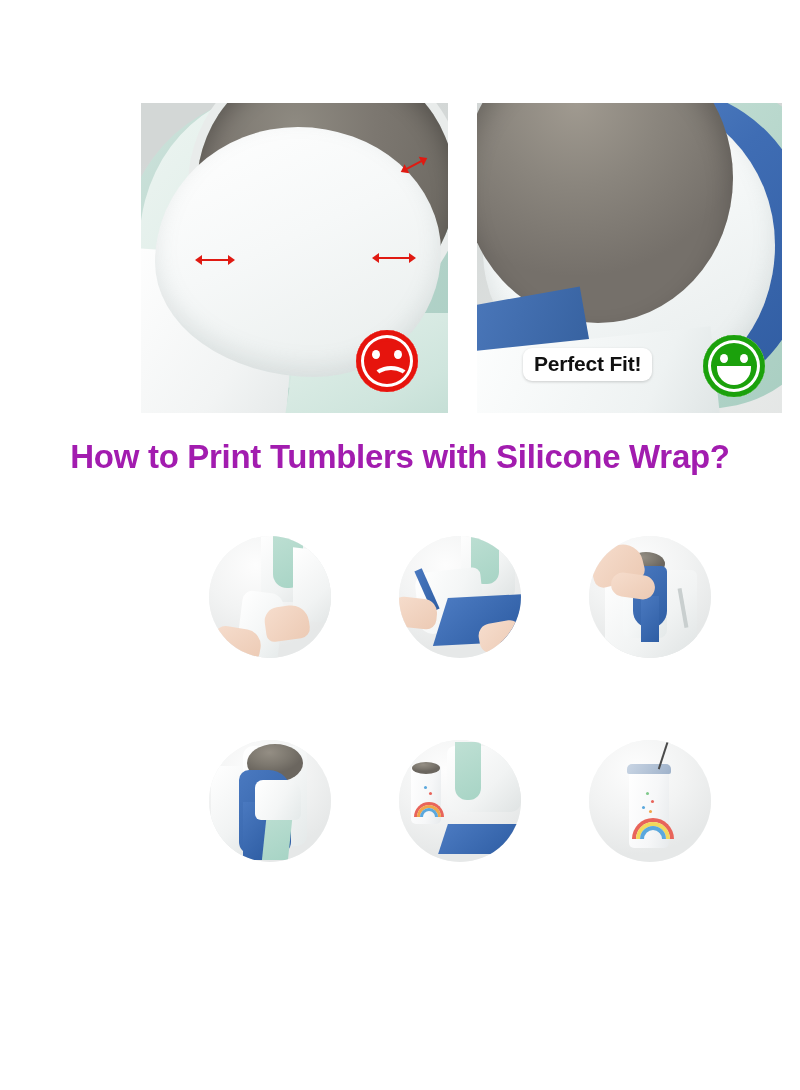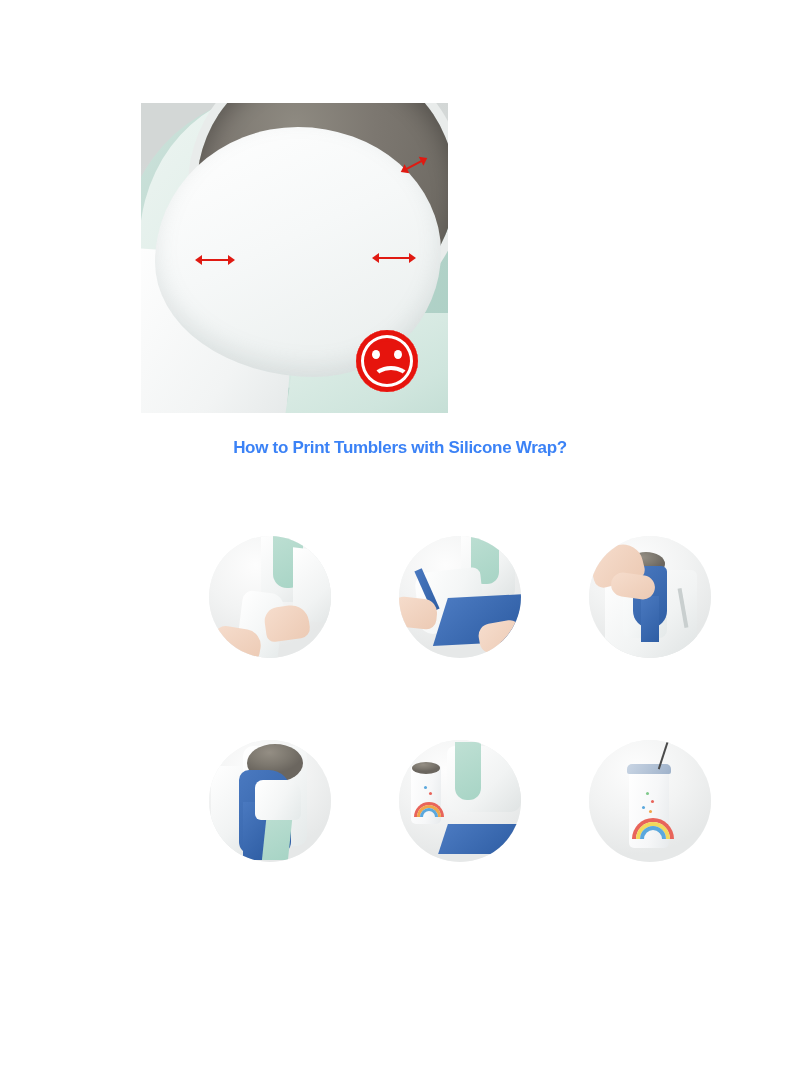--- a/index.html
+++ b/index.html
@@ -136,21 +136,21 @@
     background:#ffffff;border-radius:9px;
     padding:4px 11px 5px 11px;
     font-size:21px;font-weight:bold;color:#111;letter-spacing:-.2px;
     box-shadow:0 1px 3px rgba(0,0,0,.18);
     white-space:nowrap;
   }
 
   
   .heading{
     position:absolute;left:0;top:438px;width:800px;
-    text-align:center;font-size:17px;font-weight:bold;color:#3b82f6;
+    text-align:center;font-size:33px;font-weight:bold;color:#a21caf;
     letter-spacing:-.3px;
   }
 
   
   .steps{position:absolute;left:0;top:512px;width:800px;height:400px;}
   .step{
     position:absolute;width:122px;height:122px;border-radius:50%;
     overflow:hidden;background:#f4f5f5;
   }
   .step .sbg{position:absolute;inset:0;background:radial-gradient(75% 70% at 38% 24%,#fdfdfd 0%,#f2f3f3 55%,#e6e8e8 100%);}
@@ -211,20 +211,40 @@
       </div>
 
       <div class="face sad">
         <span class="ring"></span>
         <span class="eye a"></span>
           <span class="eye b"></span>
         <span class="mouth-frown"></span>
       </div>
     </div>
 
+    <div class="panel good">
+      <div class="photo">
+        <div class="bg-soft"></div>
+        <div class="mint-outer g"></div>
+        <div class="blue-band"></div>
+        <div class="white-band g"></div>
+        <div class="cup-bore g"></div>
+        <div class="blue-tab"></div>
+        <div class="bottom-white"></div>
+      </div>
+
+      <div class="fit-badge">Perfect Fit!</div>
+
+      <div class="face happy">
+        <span class="ring"></span>
+        <span class="eye a"></span>
+          <span class="eye b"></span>
+        <span class="mouth-smile"></span>
+      </div>
+    </div>
   </div>
 
   <div class="heading">How to Print Tumblers with Silicone Wrap?</div>
 
   <div class="steps">
 
     <div class="step r1 c1">
       <div class="sbg"></div>
       <div class="mach-body" style="left:52px;top:-6px;width:56px;height:72px;border-radius:0 0 8px 8px;"></div>
       <div class="mint-slot" style="left:64px;top:-8px;width:30px;height:60px;border-radius:0 0 14px 14px;"></div>

